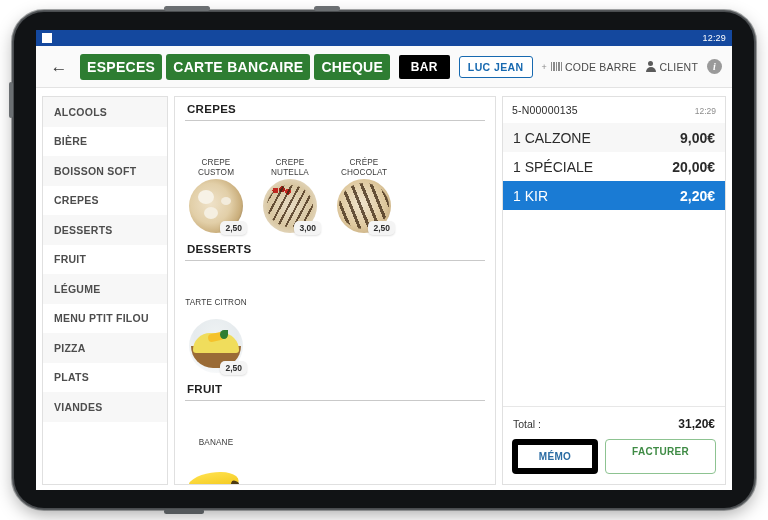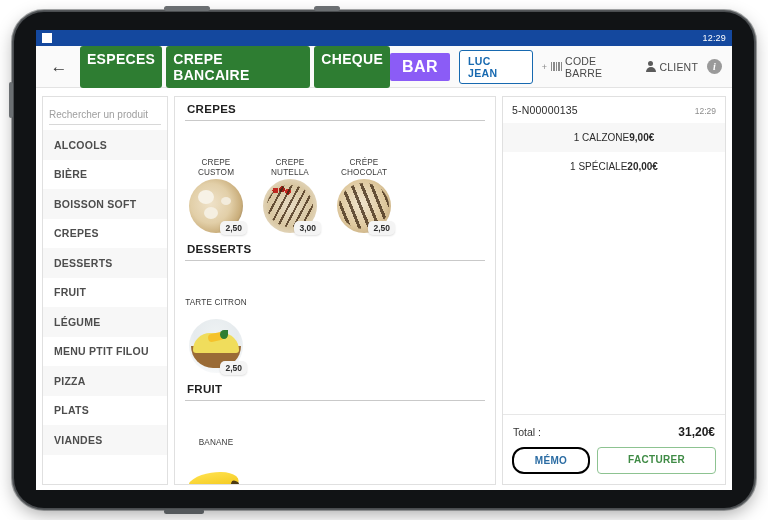--- a/index.html
+++ b/index.html
@@ -30,21 +30,21 @@
   .sb-square{width:10px;height:10px;background:#ffffff;}
   .sb-time{color:#ffffff;font-size:9px;letter-spacing:.2px;}
 
   
   .toolbar{height:41px;background:#fafafa;border-bottom:1px solid #e3e3e3;display:flex;align-items:center;padding:0 10px;}
   .back-arrow{width:26px;height:26px;display:flex;align-items:center;justify-content:center;color:#3c3c3c;font-size:17px;margin-right:8px;cursor:pointer;}
   .pay-btns{display:flex;gap:4px;}
   .pay-btn{background:#2e7d32;color:#ffffff;font-size:14px;font-weight:bold;letter-spacing:.3px;padding:5px 7px;border-radius:3px;cursor:pointer;}
   .spacer{flex:1;}
   .tb-right{display:flex;align-items:center;gap:9px;}
-  .chip-bar{background:#8b5cf6;color:#fff;font-size:16px;font-weight:bold;letter-spacing:.4px;padding:5px 12px;border-radius:2px;cursor:pointer;}
+  .chip-bar{background:#000000;color:#fff;font-size:12px;font-weight:bold;letter-spacing:.4px;padding:5px 12px;border-radius:2px;cursor:pointer;}
   .chip-user{border:1px solid #1769b0;color:#1769b0;font-size:10.5px;font-weight:bold;letter-spacing:.4px;padding:4px 8px;border-radius:3px;background:#fff;cursor:pointer;}
   .tb-item{display:flex;align-items:center;gap:3px;color:#4a4a4a;font-size:10.5px;letter-spacing:.2px;cursor:pointer;}
   .barcode-ico{display:inline-flex;align-items:flex-end;gap:1px;height:9px;}
   .barcode-ico i{display:block;width:1px;height:9px;background:#8a8a8a;}
   .barcode-ico i:nth-child(2){width:2px;}
   .barcode-ico i:nth-child(4){width:2px;}
   .plus{font-size:9px;color:#8a8a8a;margin-right:1px;}
   .person-ico{width:11px;height:11px;position:relative;display:inline-block;}
   .person-ico:before{content:"";position:absolute;left:3px;top:0;width:5px;height:5px;border-radius:50%;background:#5a5a5a;}
   .person-ico:after{content:"";position:absolute;left:0.5px;top:6px;width:10px;height:5px;border-radius:5px 5px 0 0;background:#5a5a5a;}
@@ -107,29 +107,29 @@
        background:linear-gradient(180deg,#ffe96b 0%,#f2c81f 70%,#c99c0e 100%);transform:rotate(-4deg);
        clip-path:ellipse(50% 42% at 50% 50%);}
   .food-banana .tip{position:absolute;right:4px;top:22px;width:8px;height:6px;background:#4d3a12;border-radius:3px;transform:rotate(18deg);}
 
   
   .ticket{width:222px;border:1px solid #e0e0e0;background:#fff;display:flex;flex-direction:column;}
   .ticket-head{display:flex;align-items:baseline;justify-content:space-between;padding:7px 9px 7px 9px;}
   .ticket-no{font-size:10.5px;color:#2b2b2b;letter-spacing:.2px;}
   .ticket-time{font-size:8.5px;color:#8d8d8d;}
   .lines{flex:1;overflow:hidden;}
-  .line{height:29px;display:flex;align-items:center;justify-content:center;padding:0 10px;font-size:10px;color:#2b2b2b;cursor:pointer;}
+  .line{height:29px;display:flex;align-items:center;justify-content:space-between;padding:0 10px;font-size:14px;color:#2b2b2b;cursor:pointer;}
   .line.alt{background:#f7f7f7;}
   .line.sel{background:#1a7bd4;color:#ffffff;}
   .line .amt{font-weight:bold;}
   .totals{border-top:1px solid #e7e7e7;padding:10px 10px 8px 10px;display:flex;align-items:center;justify-content:space-between;}
   .tot-label{font-size:10.5px;color:#343434;}
   .tot-amt{font-size:12px;font-weight:bold;color:#1d1d1d;}
   .actions{display:flex;gap:7px;padding:0 9px 10px 9px;}
-  .btn-memo{flex:0 0 74px;border:2px solid #000000;color:#2b6ca3;background:#fff;border-radius:12px;text-align:center;
+  .btn-memo{flex:0 0 74px;border:6px solid #000000;color:#2b6ca3;background:#fff;border-radius:4px;text-align:center;
             padding:6px 0;font-size:10px;font-weight:bold;letter-spacing:.3px;cursor:pointer;}
   .btn-fact{flex:1;border:1px solid #8dc391;color:#3f8b45;background:#fff;border-radius:4px;text-align:center;
             padding:6px 0;font-size:10px;font-weight:bold;letter-spacing:.3px;cursor:pointer;}
 </style>
 </head>
 <body>
 
 <div class="stage">
   <div class="tablet">
     <div class="btn-vol"></div>
@@ -142,21 +142,21 @@
       <div class="statusbar">
         <div class="sb-square"></div>
         <div class="sb-time">12:29</div>
       </div>
 
       <div class="toolbar">
         <div class="back-arrow">←</div>
 
         <div class="pay-btns">
           <div class="pay-btn">ESPECES</div>
-          <div class="pay-btn">CREPE BANCAIRE</div>
+          <div class="pay-btn">CARTE BANCAIRE</div>
           <div class="pay-btn">CHEQUE</div>
         </div>
 
         <div class="spacer"></div>
 
         <div class="tb-right">
           <div class="chip-bar">BAR</div>
           <div class="chip-user">LUC JEAN</div>
 
           <div class="tb-item">
@@ -176,23 +176,20 @@
             <span>CLIENT</span>
           </div>
 
           <div class="info-ico">i</div>
         </div>
       </div>
 
       <div class="content">
 
         <div class="sidebar">
-          <div class="search-wrap">
-            <input class="search-input" type="text" placeholder="Rechercher un produit" value="" style="">
-          </div>
           <div class="cat-list" id="category-list">
               <div class="cat alt">ALCOOLS</div>
               <div class="cat">BIÈRE</div>
               <div class="cat alt">BOISSON SOFT</div>
               <div class="cat">CREPES</div>
               <div class="cat alt">DESSERTS</div>
               <div class="cat">FRUIT</div>
               <div class="cat alt">LÉGUME</div>
               <div class="cat">MENU PTIT FILOU</div>
               <div class="cat alt">PIZZA</div>
@@ -277,20 +274,24 @@
           </div>
           <div class="lines" id="ticket-lines">
               <div class="line alt">
                 <span>1 CALZONE</span>
                 <span class="amt">9,00€</span>
               </div>
               <div class="line">
                 <span>1 SPÉCIALE</span>
                 <span class="amt">20,00€</span>
               </div>
+              <div class="line sel">
+                <span>1 KIR</span>
+                <span class="amt">2,20€</span>
+              </div>
             </div>
           <div class="totals">
             <div class="tot-label">Total :</div>
             <div class="tot-amt">31,20€</div>
           </div>
           <div class="actions">
             <div class="btn-memo">MÉMO</div>
             <div class="btn-fact">FACTURER</div>
           </div>
         </div>

